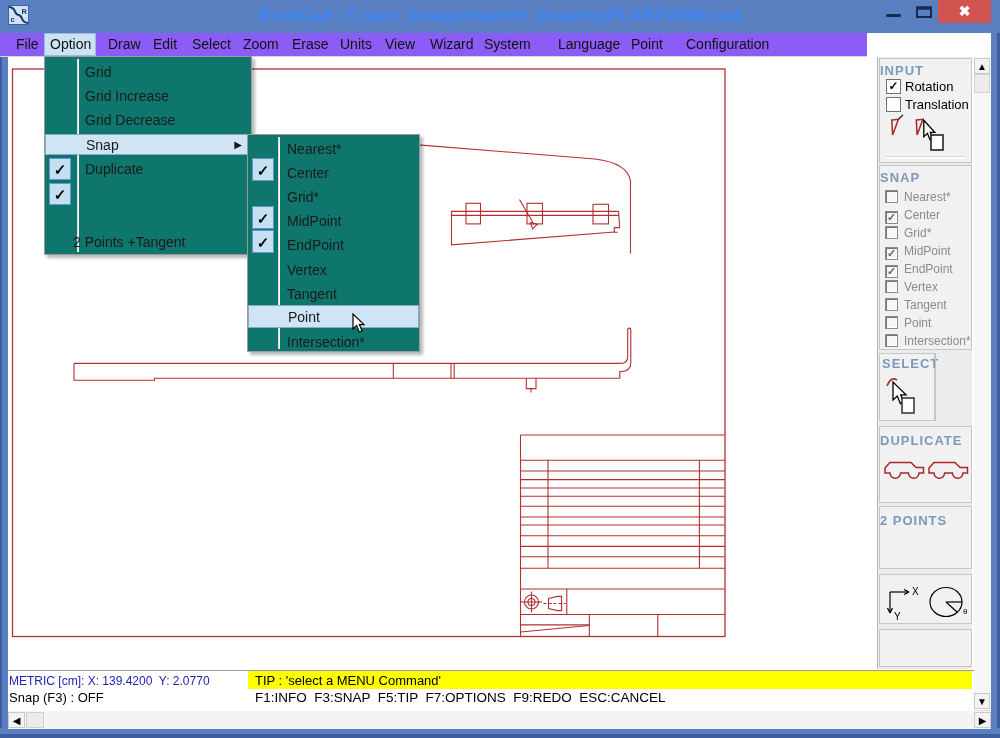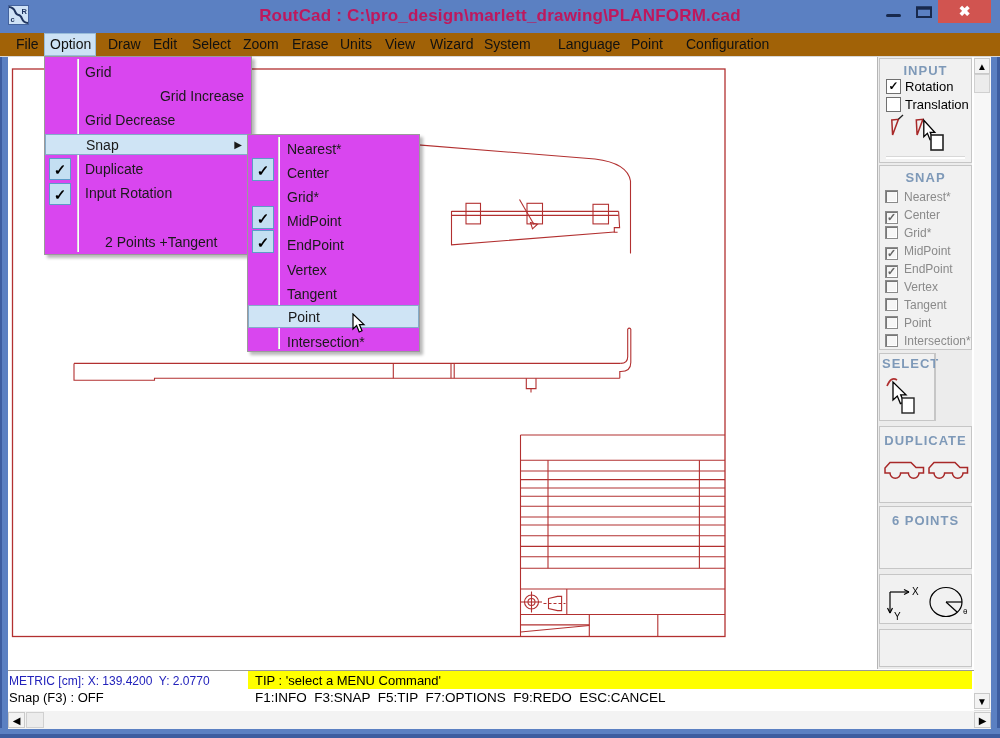--- a/index.html
+++ b/index.html
@@ -5,43 +5,43 @@
   html,body{margin:0;padding:0;}
   body{width:1000px;height:738px;position:relative;overflow:hidden;
        font-family:"Liberation Sans", sans-serif;background:#fff;}
   .abs{position:absolute;}
   
   #frame-left{left:0;top:33px;width:8px;height:695px;background:#5b80c2;border-left:2px solid #3d5da0;}
   #frame-right{left:991px;top:33px;width:9px;height:695px;background:#5b80c2;border-right:3px solid #3d5da0;box-sizing:border-box;}
   #frame-bottom{left:0;top:728px;width:1000px;height:10px;background:#5b80c2;border-bottom:4px solid #3d5da0;box-sizing:border-box;}
   
   #titlebar{left:0;top:0;width:1000px;height:33px;background:#5b80c2;}
-  #title-text{left:0;top:6px;width:1000px;text-align:center;font-size:17px;font-weight:bold;color:#be185d;letter-spacing:0.2px;}
+  #title-text{left:0;top:6px;width:1000px;text-align:center;font-size:17px;font-weight:bold;color:#3b82f6;letter-spacing:0.2px;}
   #btn-close{left:938px;top:0;width:53px;height:23px;background:#d15450;color:#fff;
      font-size:14px;font-weight:bold;text-align:center;line-height:23px;}
   
-  #menubar{left:0;top:33px;width:1000px;height:23px;background:#a16207;border-bottom:1px solid #d7d7d7;}
+  #menubar{left:0;top:33px;width:867px;height:23px;background:#8b5cf6;border-bottom:1px solid #d7d7d7;}
   .mitem{position:absolute;top:3px;font-size:14px;color:#111;}
   #opt-hl{left:44px;top:0px;width:52px;height:23px;background:#cce2f5;border:1px solid #98bcda;box-sizing:border-box;}
   
   #canvas{left:8px;top:57px;width:966px;height:613px;background:#ffffff;}
   
   #panel{left:877px;top:57px;width:95px;height:612px;background:#ececec;border-left:1px solid #b5b5b5;box-sizing:border-box;}
   .pbox{position:absolute;left:1px;width:93px;background:#f1f1f1;border:1px solid #c6c6c6;box-sizing:border-box;}
-  .ptitle{text-align:center;font-weight:bold;color:#7e99b8;font-size:13px;letter-spacing:1px;}
+  .ptitle{text-align:left;font-weight:bold;color:#7e99b8;font-size:13px;letter-spacing:1px;}
   
   .sbtn{position:absolute;background:#f3f3f3;border:1px solid #c9c9c9;box-sizing:border-box;
         color:#000;text-align:center;}
   #vscroll{left:974px;top:57px;width:17px;height:652px;background:#f7f7f7;}
   #hscroll{left:8px;top:710px;width:983px;height:18px;background:#f3f3f3;border-top:1px solid #e0e0e0;}
   
   #statusarea{left:8px;top:670px;width:966px;height:40px;background:#fff;border-top:1px solid #9a9a9a;}
   .stxt{position:absolute;font-size:13px;font-weight:normal;white-space:pre;}
   
-  .menu{position:absolute;background:#d946ef;border:1px solid #9a9a9a;
+  .menu{position:absolute;background:#0f766e;border:1px solid #9a9a9a;
         box-shadow:3px 3px 3px rgba(0,0,0,0.28);box-sizing:border-box;}
   .mrow{position:absolute;left:0;width:100%;font-size:14px;color:#1a1a1a;box-sizing:border-box;}
   .hl{background:#cfe4f5;border:1px solid #84abc9;}
   .chk{position:absolute;background:#c4dff2;border:1px solid #5c9bc8;box-sizing:border-box;
        color:#000;font-weight:bold;text-align:center;}
   .vsep{position:absolute;top:2px;bottom:2px;width:1px;background:#dcdcdc;border-right:1px solid #fff;}
   .snapitem{position:absolute;left:5px;font-size:12px;color:#8a8a8a;height:16px;}
   .scb{display:inline-block;width:11px;height:11px;background:#f6f6f6;border:1px solid #8a8a8a;
        box-shadow:inset 1px 1px 0 #777, inset -1px -1px 0 #fff;
        margin-right:6px;vertical-align:-2px;font-size:11px;line-height:11px;color:#666;text-align:center;font-weight:bold;}
@@ -194,21 +194,21 @@
     <div class="ptitle" style="margin-top:6px;">DUPLICATE</div>
     <svg style="position:absolute;left:4px;top:32px;" width="86" height="24" viewBox="0 0 86 22">
       <g fill="none" stroke="#a82828" stroke-width="1.5">
         <path d="M1,13 L1,8 L6,2.5 L27,2.5 L32,7.5 L39.5,7.5 L39.5,13 L35,13 A5.3,5.3 0 0 1 24.4,13 L16.6,13 A5.3,5.3 0 0 1 6,13 Z"></path>
         <path d="M45,13 L45,8 L50,2.5 L71,2.5 L76,7.5 L83.5,7.5 L83.5,13 L79,13 A5.3,5.3 0 0 1 68.4,13 L60.6,13 A5.3,5.3 0 0 1 50,13 Z"></path>
       </g>
     </svg>
   </div>
 
   <div class="pbox" style="top:449px;height:63px;">
-    <div class="ptitle" style="margin-top:6px;">6 POINTS</div>
+    <div class="ptitle" style="margin-top:6px;">2 POINTS</div>
   </div>
 
   <div class="pbox" style="top:517px;height:50px;">
     <svg style="position:absolute;left:4px;top:6px;" width="86" height="40" viewBox="0 0 86 40">
       <g fill="none" stroke="#000" stroke-width="1.2">
         <path d="M6,11 L6,32"></path>
           <path d="M6,11 L25,11"></path>
         <path d="M25,11 L20,8.5 M25,11 L20,13.5"></path>
         <path d="M6,32 L3.5,27 M6,32 L8.5,27"></path>
         <ellipse cx="62" cy="21" rx="16" ry="14.5"></ellipse>
@@ -236,26 +236,25 @@
 <div class="abs" id="statusarea"></div>
 <div class="abs" id="yellowbar" style="left:248px;top:671px;width:724px;height:18px;background:#ffff00;"></div>
 <span class="stxt" style="left:9px;top:674px;color:#2222bb;font-size:12px;">METRIC [cm]: X: 139.4200  Y: 2.0770</span>
 <span class="stxt" style="left:255px;top:673px;color:#000;">TIP : 'select a MENU Command'</span>
 <span class="stxt" style="left:9px;top:690px;color:#000;">Snap (F3) : OFF</span>
 <span class="stxt" style="left:255px;top:690px;color:#000;font-size:13.5px;">F1:INFO  F3:SNAP  F5:TIP  F7:OPTIONS  F9:REDO  ESC:CANCEL</span>
 
 <div class="menu" id="menu1" style="left:44px;top:56px;width:208px;height:199px;">
   <div class="vsep" style="left:32px;"></div>
   <div class="mrow" style="top:4px;height:24px;padding:3px 0 0 40px;">Grid</div>
-  <div class="mrow" style="top:28px;height:24px;padding:3px 7px 0 40px;text-align:right;">Grid Increase</div>
+  <div class="mrow" style="top:28px;height:24px;padding:3px 7px 0 40px;">Grid Increase</div>
   <div class="mrow" style="top:52px;height:24px;padding:3px 4px 0 40px;">Grid Decrease</div>
   <div class="mrow hl" style="top:77px;height:21px;padding:2px 0 0 40px;">Snap<span style="position:absolute;right:8px;top:4px;font-size:10px;">▶</span></div>
   <div class="mrow" style="top:101px;height:24px;padding:3px 0 0 40px;">Duplicate</div>
-  <div class="mrow" style="top:125px;height:24px;padding:3px 0 0 40px;">Input Rotation</div>
-  <div class="mrow" style="top:174px;height:24px;padding:3px 0 0 60px;">2 Points +Tangent</div>
+  <div class="mrow" style="top:174px;height:24px;padding:3px 0 0 28px;">2 Points +Tangent</div>
   <div class="chk" style="left:4px;top:101px;width:22px;height:22px;line-height:22px;font-size:15px;">✓</div>
   <div class="chk" style="left:4px;top:126px;width:22px;height:22px;line-height:22px;font-size:15px;">✓</div>
 </div>
 
 <div class="menu" id="menu2" style="left:247px;top:134px;width:173px;height:218px;">
   <div class="vsep" style="left:30px;"></div>
   <div class="mrow" style="top:3px;height:24px;padding:3px 0 0 39px;">Nearest*</div>
   <div class="mrow" style="top:27px;height:24px;padding:3px 0 0 39px;">Center</div>
   <div class="mrow" style="top:51px;height:24px;padding:3px 0 0 39px;">Grid*</div>
   <div class="mrow" style="top:75px;height:24px;padding:3px 0 0 39px;">MidPoint</div>

